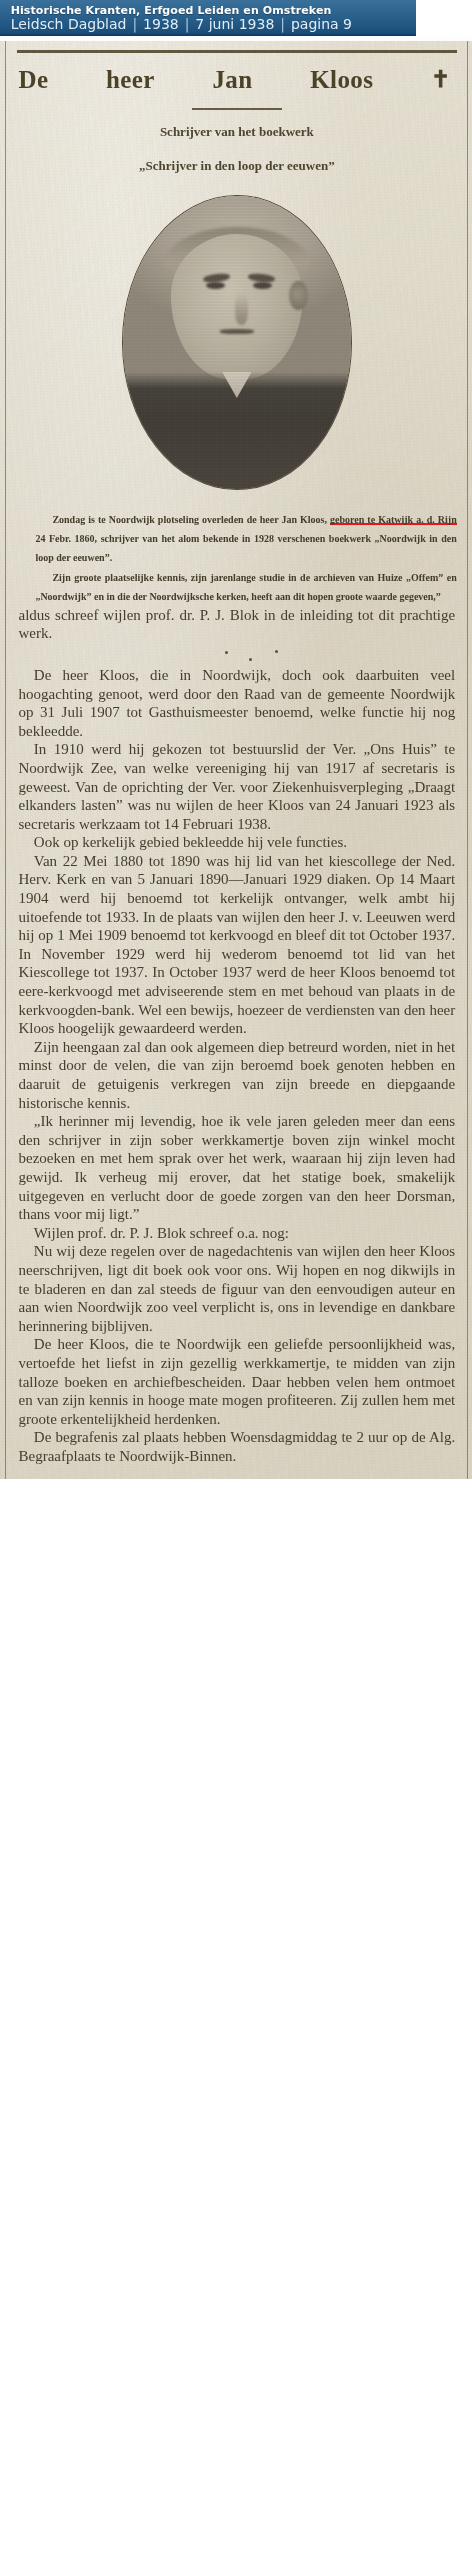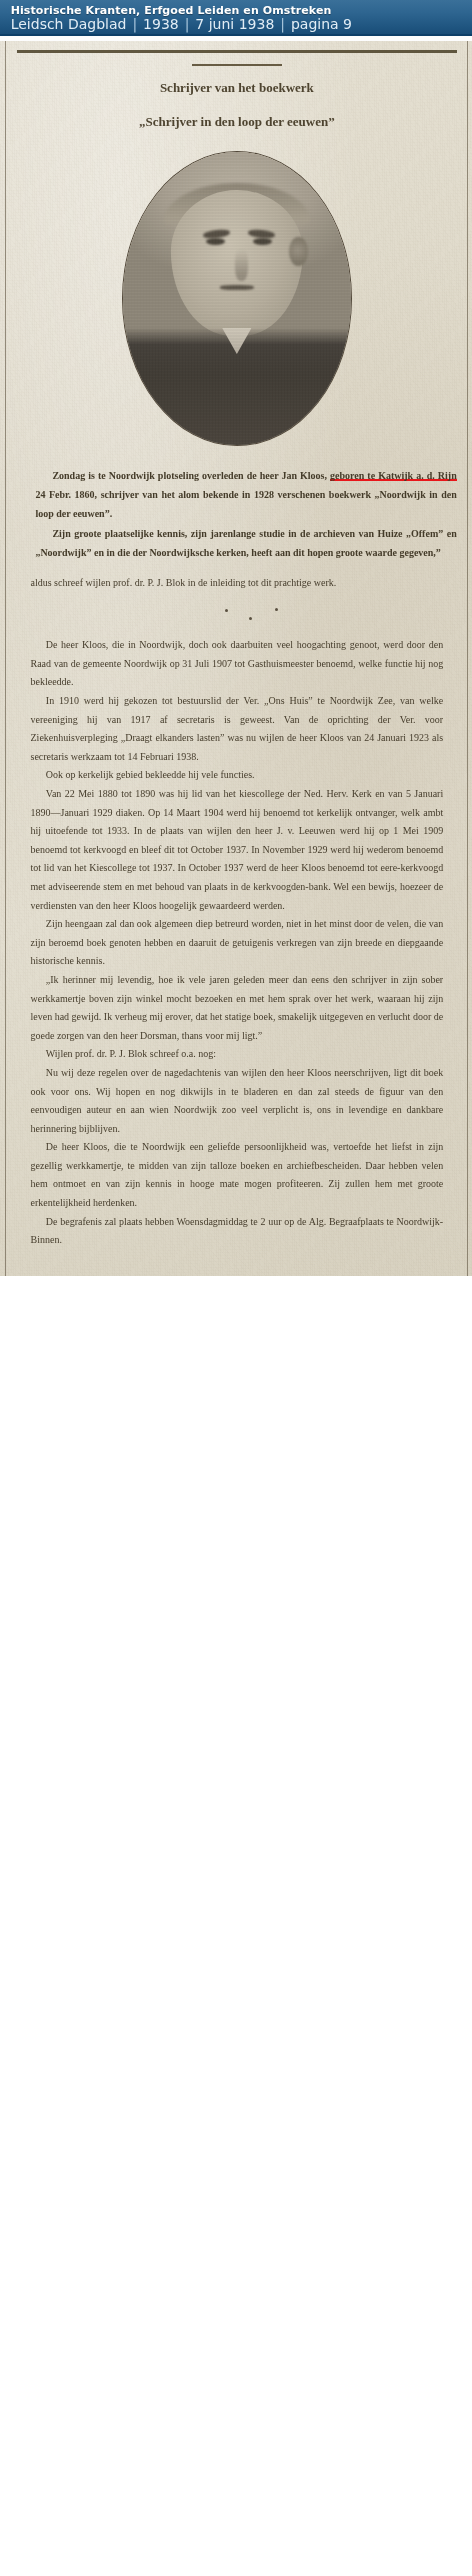--- a/index.html
+++ b/index.html
@@ -6,21 +6,21 @@
   html, body { margin: 0; padding: 0; }
   body {
     width: 472px;
     background: #ffffff;
     font-family: "Liberation Serif", serif;
   }
 
   
   .archive-header {
     position: relative;
-    width: 472px;
+    width: 416px;
     height: 36px;
     background: linear-gradient(180deg, #3a7099 0%, #2e6590 35%, #1f5580 75%, #174a74 100%);
     padding: 3.8px 0 0 10.7px;
     overflow: hidden;
   }
   .archive-header::after {
     content: "";
     position: absolute;
     left: 0; right: 0; bottom: 0;
     height: 2.3px;
@@ -255,26 +255,26 @@
     width: 3.1px; height: 3.1px;
     background: #5a5040;
     border-radius: 50%;
   }
   .asterism .d1 { left: 208px; top: 4.6px; }
   .asterism .d2 { left: 258px; top: 3.8px; }
   .asterism .d3 { left: 232px; top: 12.3px; }
 
   .body {
     font-family: "Liberation Serif", serif;
-    font-size: 10px;
+    font-size: 15px;
     line-height: 18.6px;
     color: #463d2c;
     text-align: justify;
     text-align-last: left;
-    margin: 12px;
+    margin: 0;
     padding: 0 1.5px 0 1.5px;
   }
   .body p { margin: 0; text-indent: 15.3px; }
   .body p.noindent { text-indent: 0; }
 </style>
 </head>
 <body>
 
 <div class="archive-header">
   <div class="archive-title">Historische Kranten, Erfgoed Leiden en Omstreken</div>
@@ -292,20 +292,27 @@
 <div class="scan-gap"></div>
 
 <div class="scan-page">
   <div class="col-rule-l"></div>
   <div class="col-rule-r"></div>
 
   <div class="scan-inner">
 
     <div class="head-rule"></div>
 
+    <div class="headline">
+      <span>De</span>
+      <span>heer</span>
+      <span>Jan</span>
+      <span>Kloos</span>
+      <span class="dagger">✝</span>
+    </div>
 
     <div class="rule-short"></div>
 
     <div class="subhead">Schrijver van het boekwerk</div>
     <div class="subhead">„Schrijver in den loop der eeuwen”</div>
 
     <div class="portrait-wrap">
       <div class="portrait">
         <div class="ph-bg"></div>
         <div class="ph-hair"></div>

